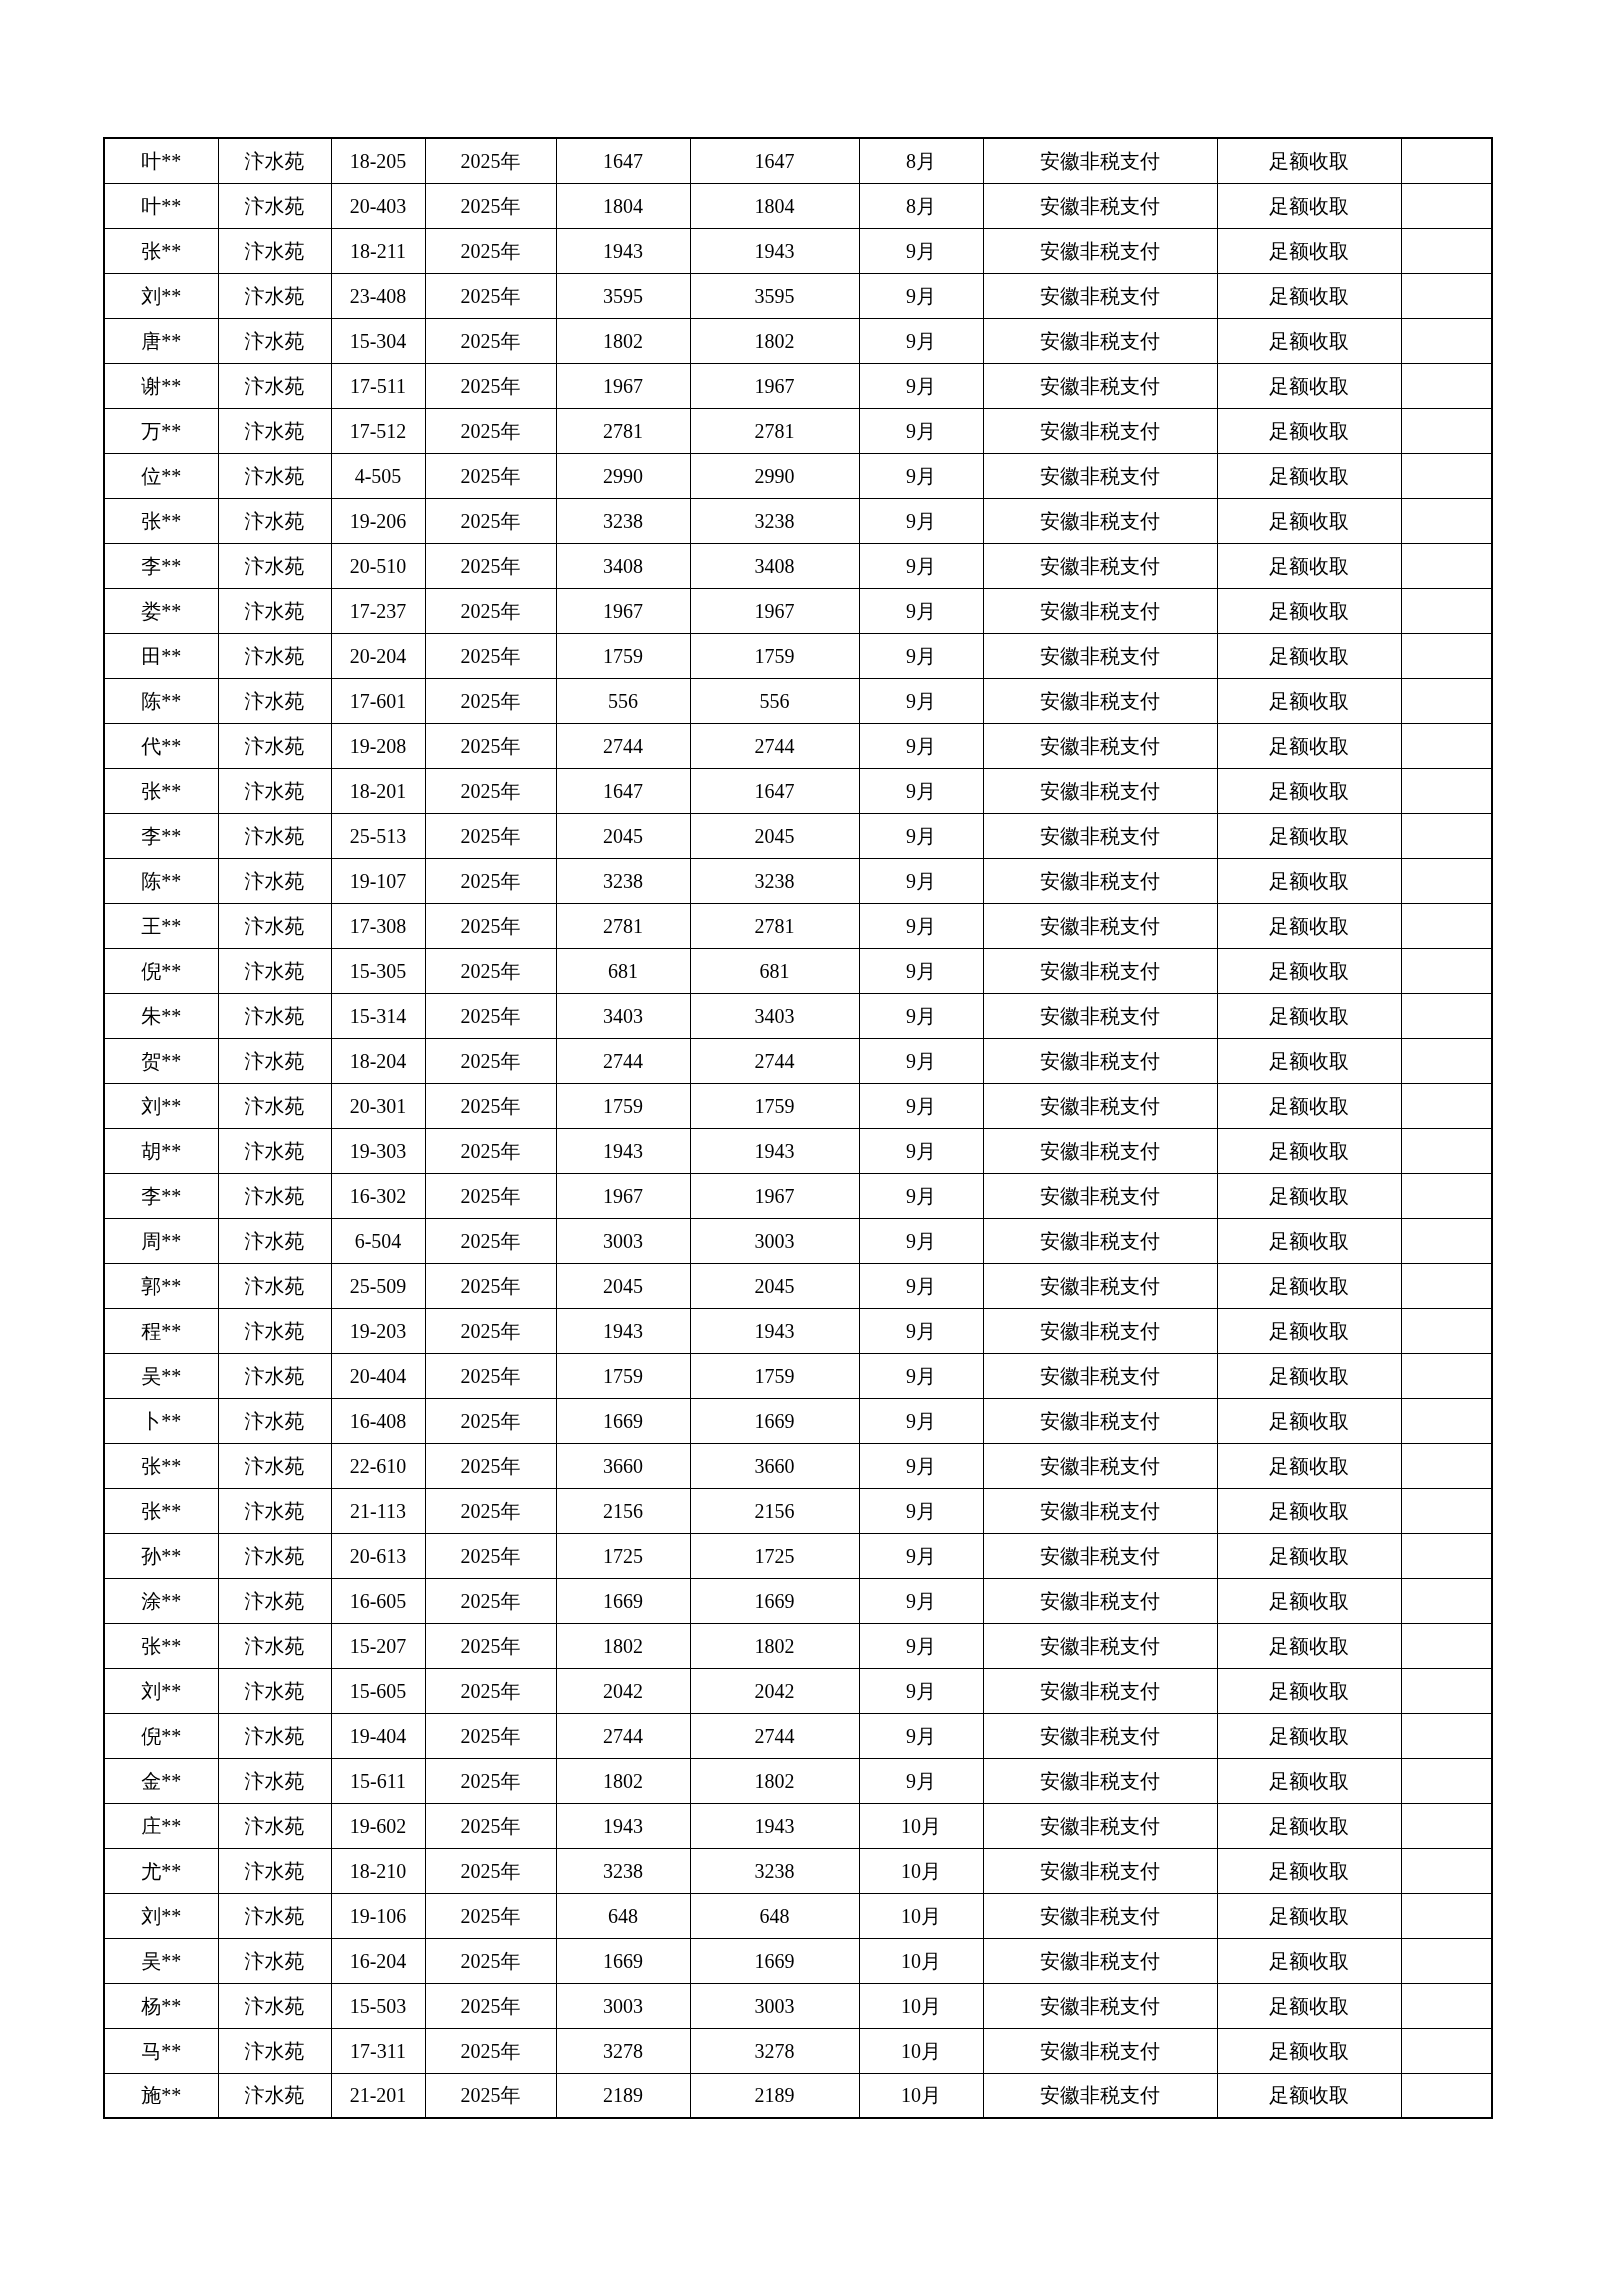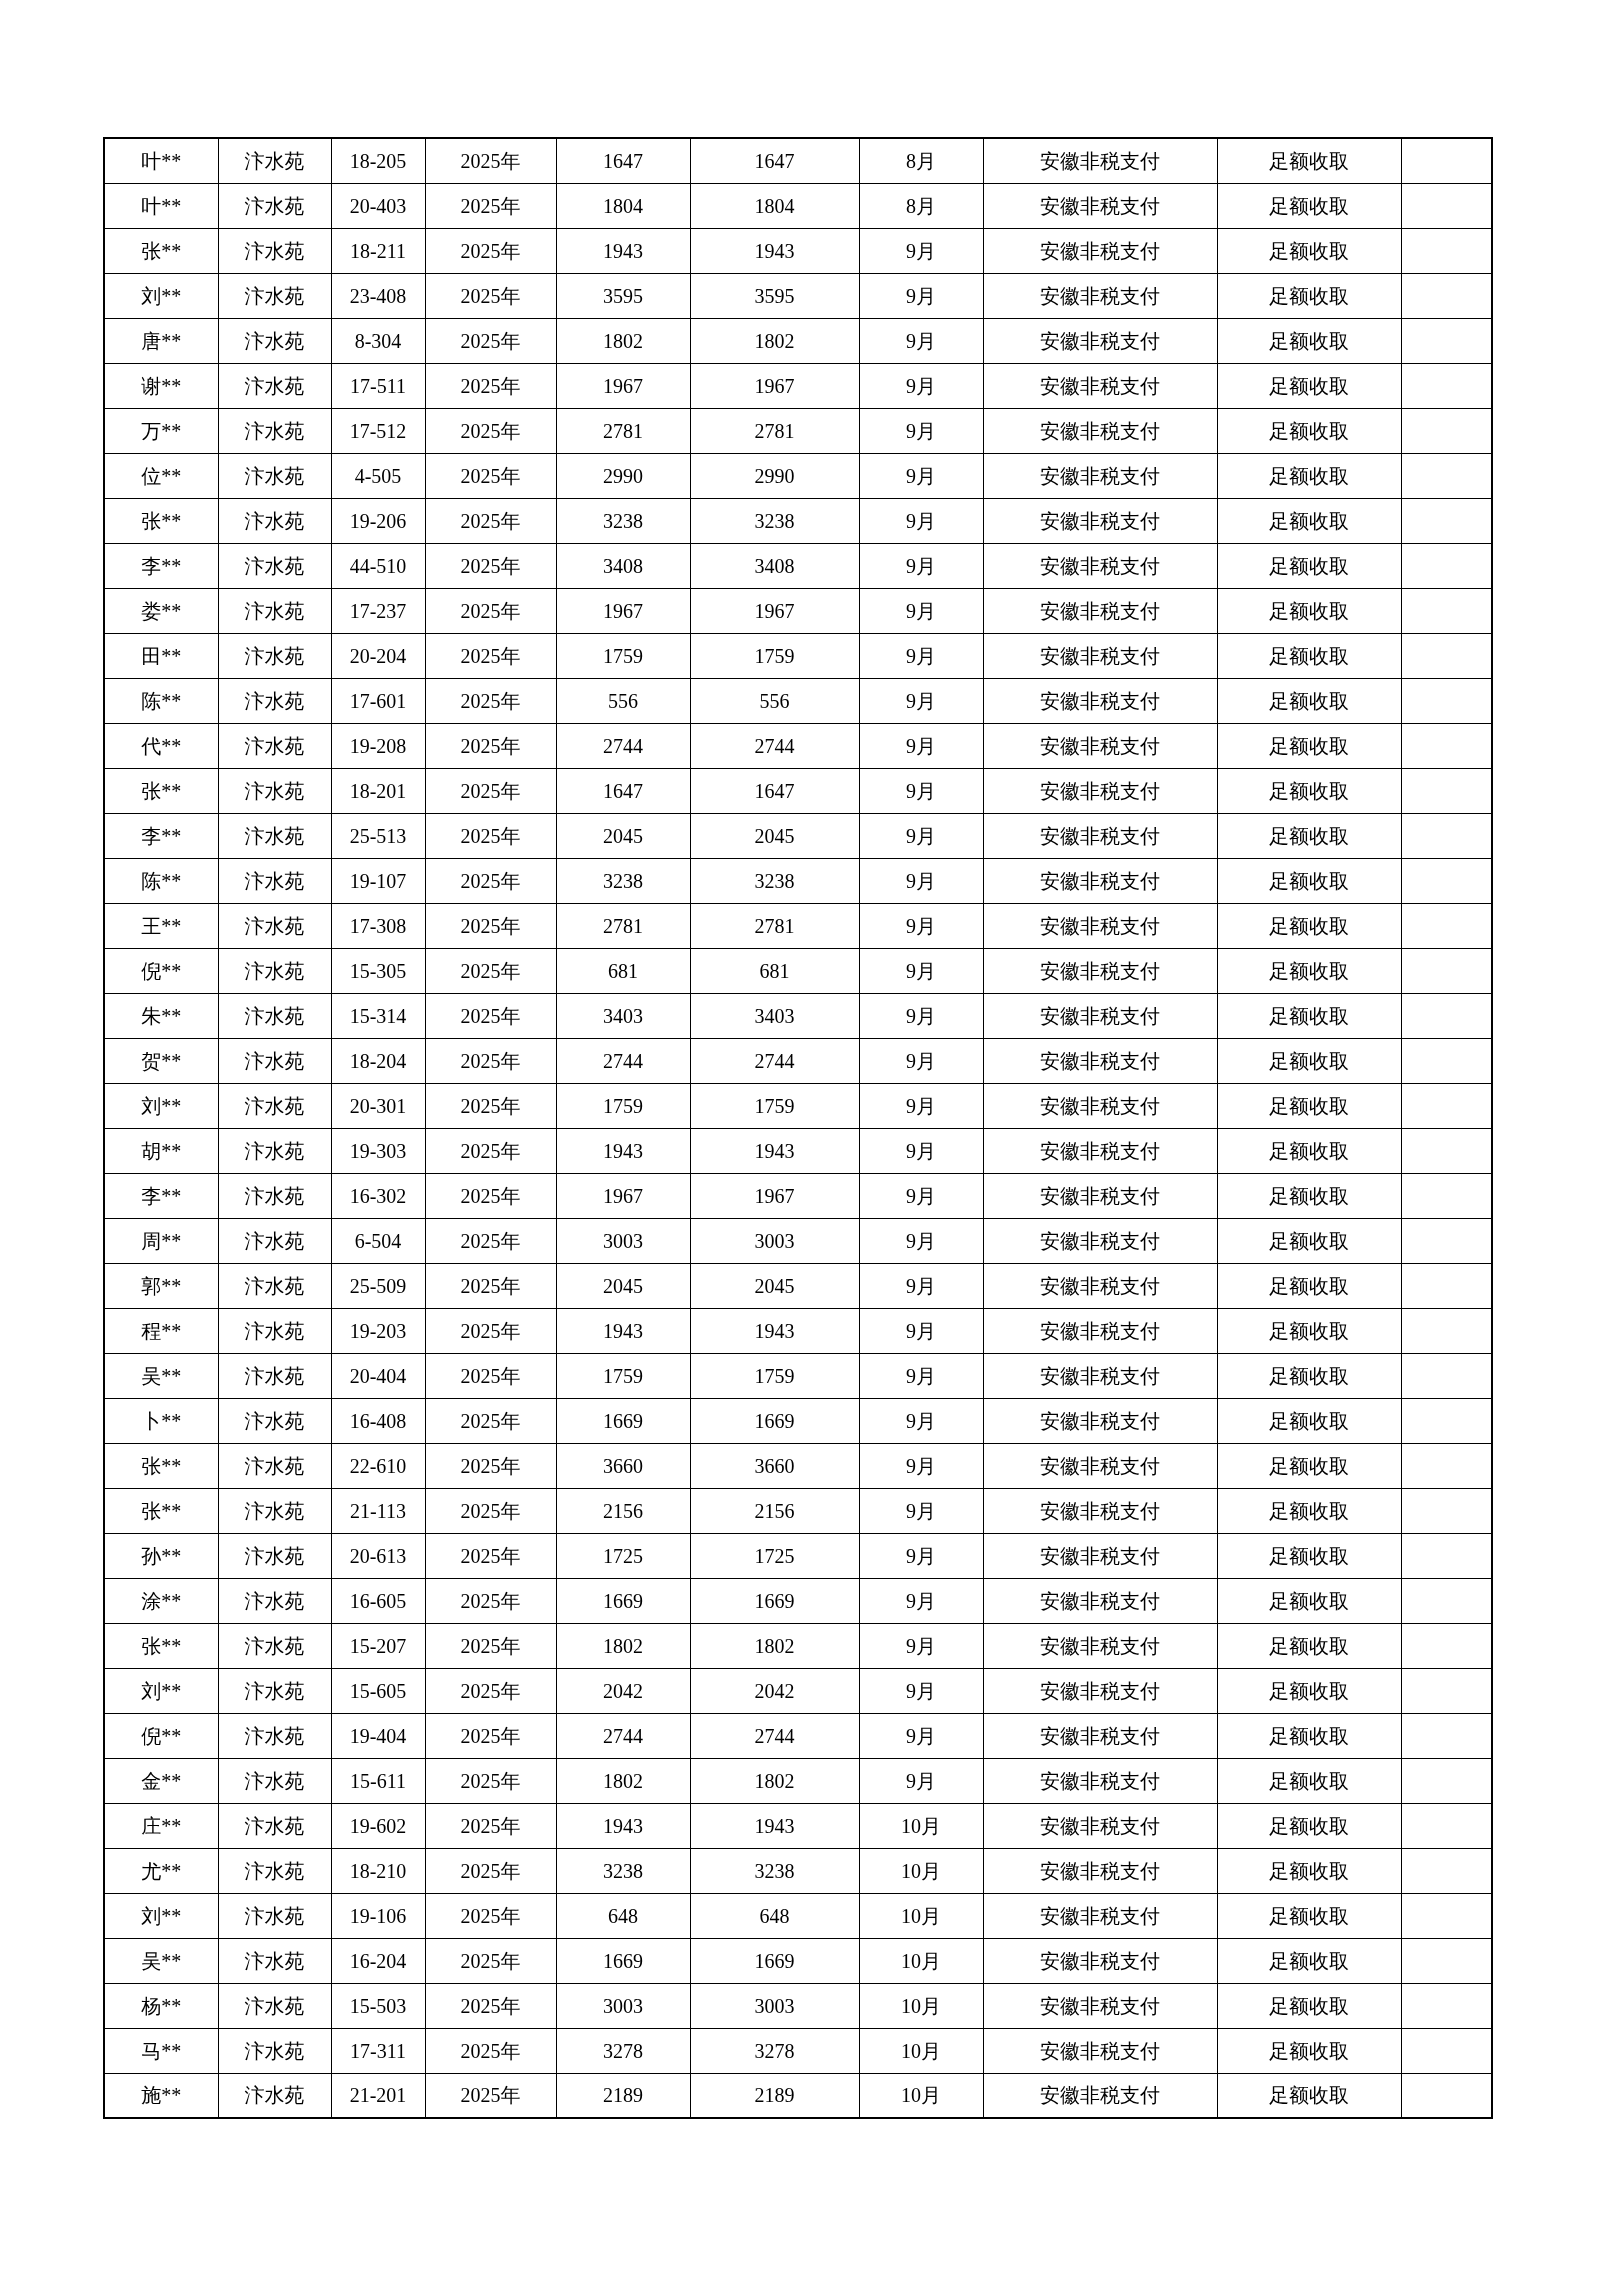--- a/index.html
+++ b/index.html
@@ -113,21 +113,21 @@
           <td>3595</td>
           <td>3595</td>
           <td>9月</td>
           <td>安徽非税支付</td>
           <td>足额收取</td>
           <td></td>
         </tr>
         <tr>
           <td>唐**</td>
           <td>汴水苑</td>
-          <td>8-304</td>
+          <td>15-304</td>
           <td>2025年</td>
           <td>1802</td>
           <td>1802</td>
           <td>9月</td>
           <td>安徽非税支付</td>
           <td>足额收取</td>
           <td></td>
         </tr>
         <tr>
           <td>谢**</td>
@@ -173,21 +173,21 @@
           <td>3238</td>
           <td>3238</td>
           <td>9月</td>
           <td>安徽非税支付</td>
           <td>足额收取</td>
           <td></td>
         </tr>
         <tr>
           <td>李**</td>
           <td>汴水苑</td>
-          <td>44-510</td>
+          <td>20-510</td>
           <td>2025年</td>
           <td>3408</td>
           <td>3408</td>
           <td>9月</td>
           <td>安徽非税支付</td>
           <td>足额收取</td>
           <td></td>
         </tr>
         <tr>
           <td>娄**</td>

